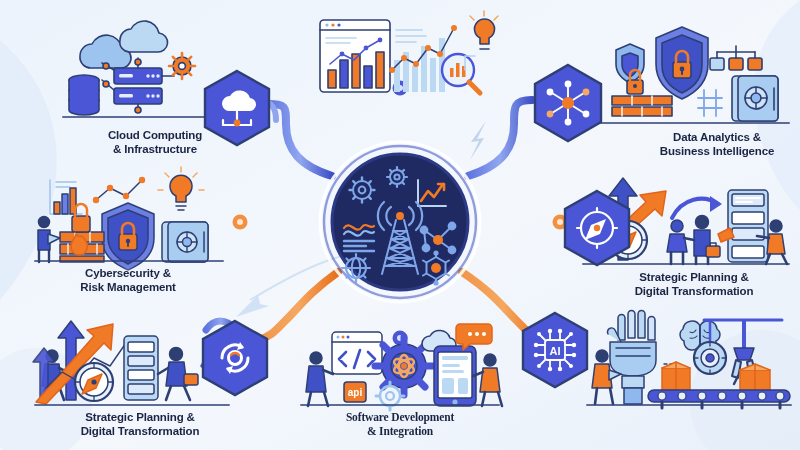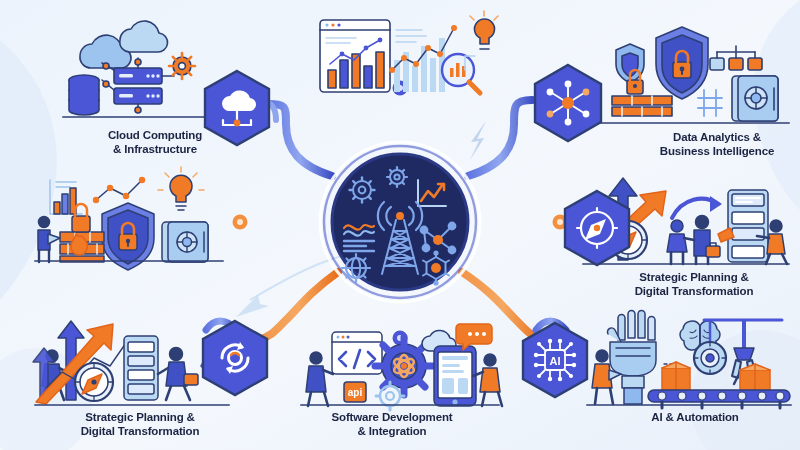--- a/index.html
+++ b/index.html
@@ -501,20 +501,22 @@
           <line x1="157" y1="62" x2="157" y2="67"></line>
             <line x1="157" y1="77" x2="157" y2="82"></line>
           <line x1="147" y1="72" x2="152" y2="72"></line>
             <line x1="162" y1="72" x2="167" y2="72"></line>
         </g>
         <line x1="174" y1="62" x2="174" y2="82" stroke="#2e3f74"></line>
       </g>
     </svg>
   </div>
   <div class="ground" style="left:34px;top:260px;width:190px;"></div>
+  <div class="label" style="left:38px;top:266px;width:180px;">Cybersecurity &amp;
+Risk Management</div>
 
   <div class="illus" style="left:580px;top:172px;">
     <svg width="210" height="92" viewBox="0 0 210 92">
       <g stroke="#2e3f74" stroke-width="1.5" fill="none" stroke-linecap="round" stroke-linejoin="round">
         <path d="M10,88 V40 l-8,0 l13,-16 l13,16 l-8,0 V88 z" fill="#4a56d6"></path>
         <path d="M38,88 V24 l-9,0 l14,-18 l14,18 l-9,0 V88 z" fill="#3f51c4"></path>
         <path d="M6,86 L66,30 l-6,-7 l26,-4 l-4,25 l-7,-7 L14,92 z" fill="#f07a26" stroke="#e2641a"></path>
         <circle cx="48" cy="68" r="19" fill="#e8f1fb" stroke="#2e3f74" stroke-width="2.2"></circle>
         <circle cx="48" cy="68" r="14" fill="#fff"></circle>
         <path d="M56,60 l-6,14 l-14,6 l6,-14 z" fill="#f07a26" stroke="#e2641a"></path>
@@ -701,21 +703,21 @@
         <g>
           <circle cx="188" cy="42" r="6" fill="#2e3f74"></circle>
           <path d="M181,50 h14 l3,24 h-20 z" fill="#f07a26"></path>
           <path d="M183,74 l-3,14 M196,74 l4,14" stroke="#2e3f74" stroke-width="2.6"></path>
           <path d="M181,54 l-10,4" stroke="#2e3f74" stroke-width="2.6"></path>
         </g>
       </g>
     </svg>
   </div>
   <div class="ground" style="left:300px;top:404px;width:200px;"></div>
-  <div class="label" style="left:292px;top:410px;width:200px;">Software Development
+  <div class="label" style="left:300px;top:410px;width:200px;font-family:Liberation Serif, serif;">Software Development
 &amp; Integration</div>
 
   <div class="illus" style="left:586px;top:312px;">
     <svg width="210" height="96" viewBox="0 0 210 96">
       <g stroke="#2e3f74" stroke-width="1.5" fill="none" stroke-linecap="round" stroke-linejoin="round">
         <g>
           <path d="M32,28 v-22 a3.5,3.5 0 0 1 7,0 v22 z" fill="#bcd9f3"></path>
           <path d="M42,26 v-24 a3.5,3.5 0 0 1 7,0 v24 z" fill="#d3e5f8"></path>
           <path d="M52,26 v-24 a3.5,3.5 0 0 1 7,0 v24 z" fill="#bcd9f3"></path>
           <path d="M62,28 v-20 a3.5,3.5 0 0 1 7,0 v20 z" fill="#d3e5f8"></path>
@@ -777,21 +779,21 @@
           <circle cx="16" cy="44" r="6" fill="#2e3f74"></circle>
           <path d="M9,52 h14 l3,24 h-20 z" fill="#f07a26"></path>
           <path d="M11,76 l-2,16 M24,76 l3,16" stroke="#2e3f74" stroke-width="2.6"></path>
           <path d="M23,58 l12,4 l-12,6 z" fill="#bcd9f3"></path>
         </g>
       </g>
     </svg>
   </div>
   <div class="ground" style="left:586px;top:404px;width:206px;"></div>
 
-  <div class="hexwrap" style="left:518px;top:320px;">
+  <div class="hexwrap" style="left:518px;top:310px;">
     <svg width="74" height="80" viewBox="0 0 74 80">
       <polygon points="37,3 69,21 69,59 37,77 5,59 5,21" fill="#4a56d6" stroke="#2e3f74" stroke-width="2.4"></polygon>
       <g stroke="#fff" stroke-width="1.8" fill="none" stroke-linecap="round">
         <rect x="27" y="30" width="20" height="20" rx="2.5"></rect>
         <text x="37" y="45" font-family="Liberation Sans, sans-serif" font-size="11" font-weight="bold" fill="#fff" stroke="none" text-anchor="middle">AI</text>
         <g>
           <line x1="32" y1="30" x2="32" y2="23"></line>
             <line x1="42" y1="30" x2="42" y2="23"></line>
           <line x1="32" y1="50" x2="32" y2="57"></line>
             <line x1="42" y1="50" x2="42" y2="57"></line>
@@ -814,15 +816,14 @@
           <circle cx="56" cy="35" r="2.2"></circle>
             <circle cx="56" cy="45" r="2.2"></circle>
           <circle cx="21" cy="24" r="2"></circle>
             <circle cx="53" cy="24" r="2"></circle>
           <circle cx="21" cy="56" r="2"></circle>
             <circle cx="53" cy="56" r="2"></circle>
         </g>
       </g>
     </svg>
   </div>
-  <div class="label" style="left:600px;top:410px;width:190px;">AI &amp; Automation</div>
 
 </div>
 
 </body></html>

